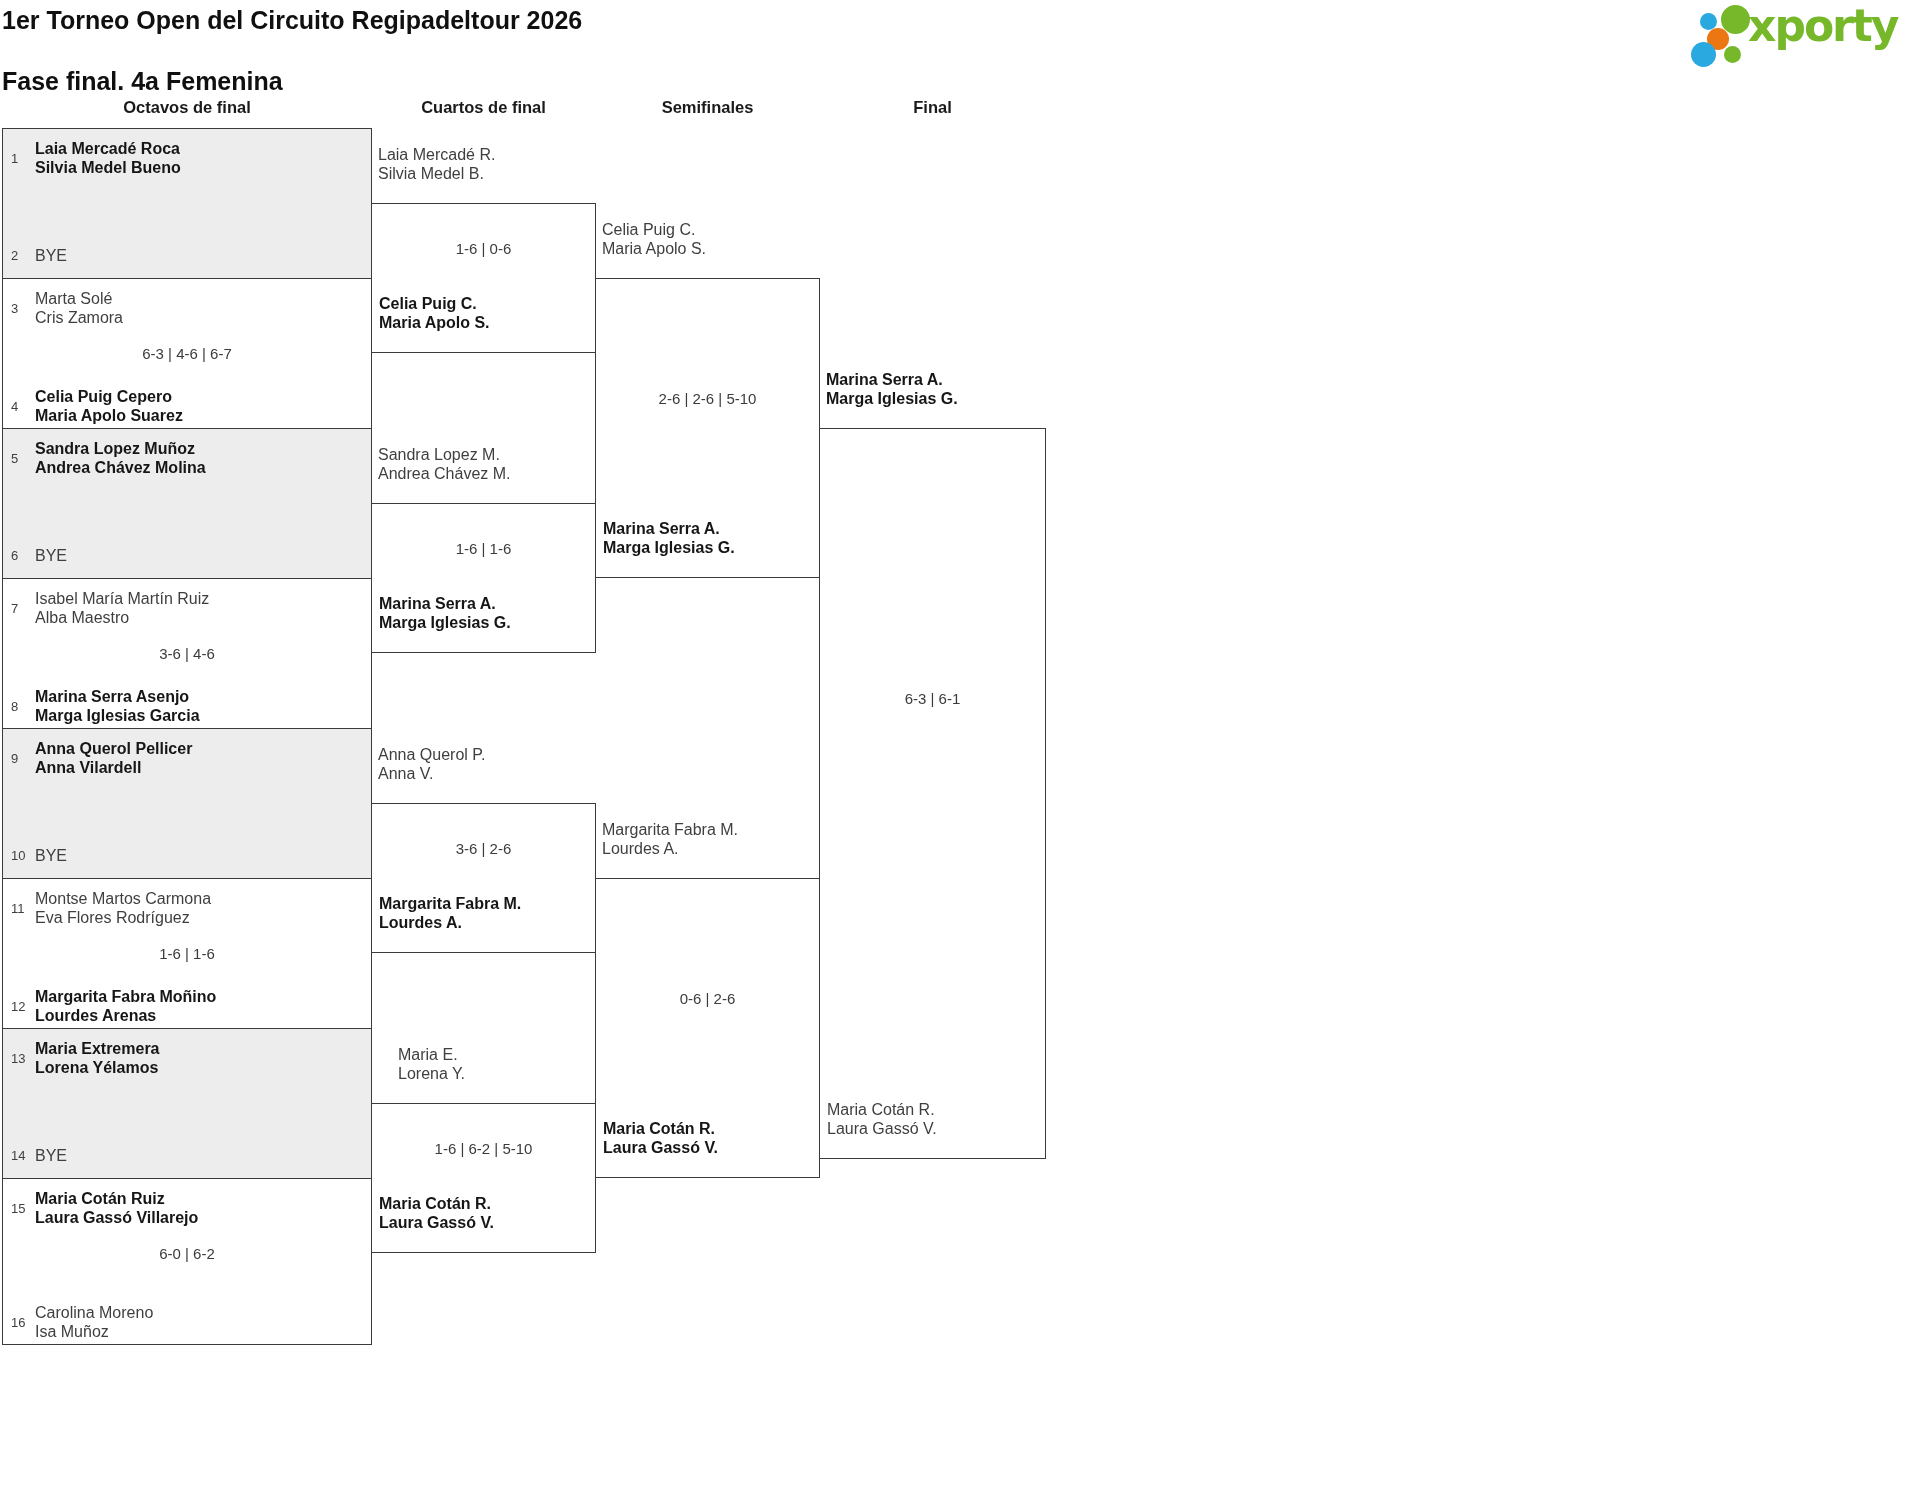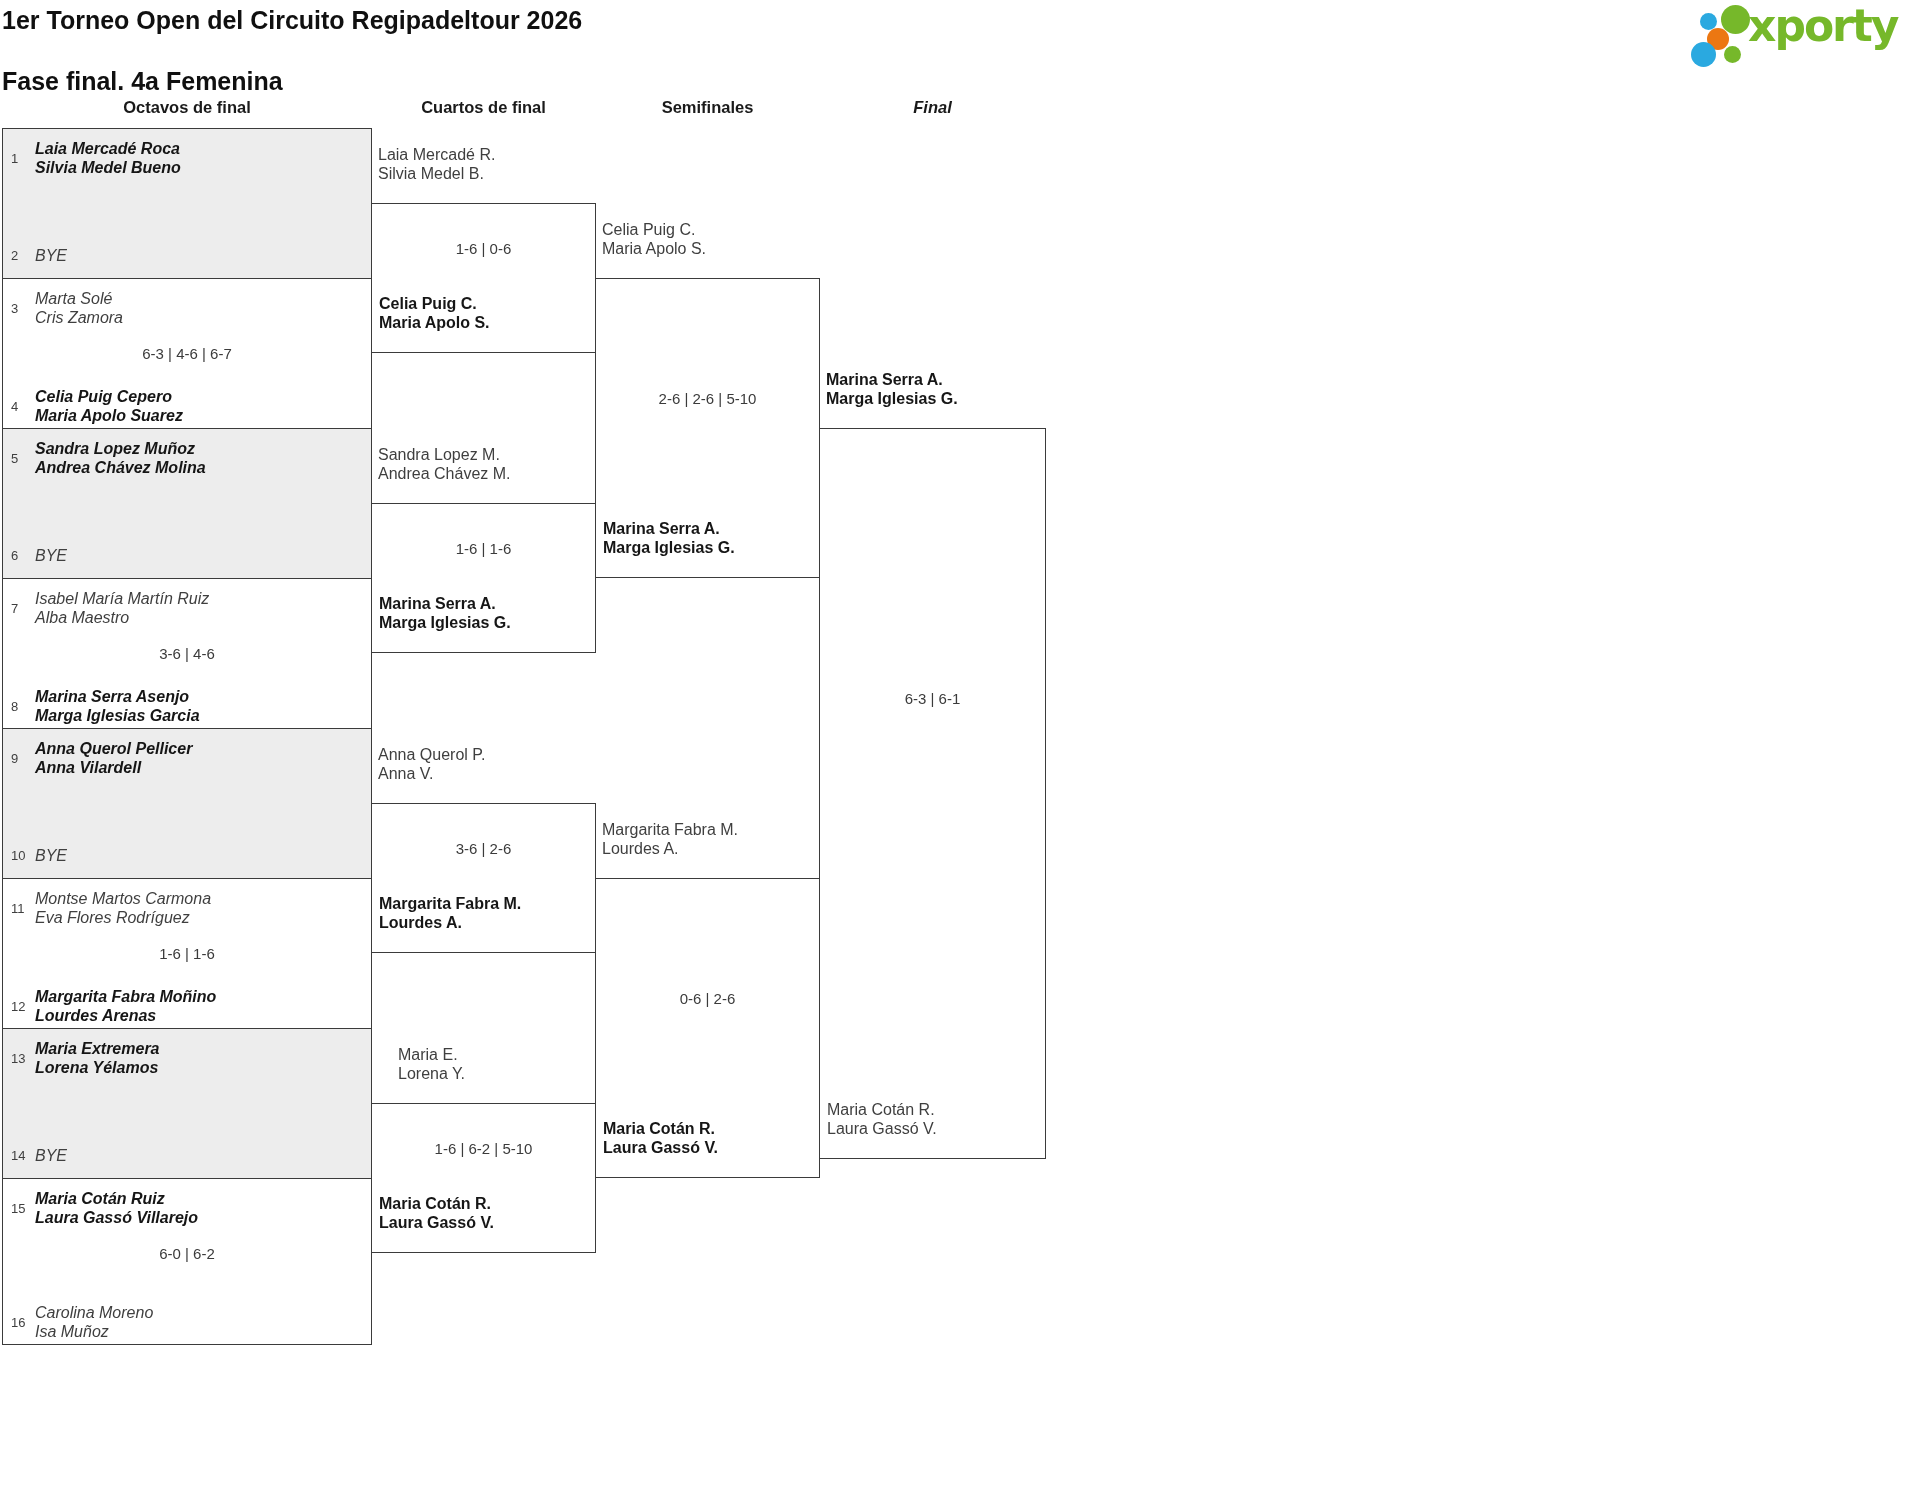--- a/index.html
+++ b/index.html
@@ -20,21 +20,21 @@
   
   .o-box{position:absolute;left:2px;width:370px;height:150px;box-sizing:border-box;
          border:1px solid #3b3b3b;border-bottom:none;background:#ffffff;}
   .o-box.shaded{background:#ededed;}
   .o-box.o-last{height:167px;border-bottom:1px solid #3b3b3b;}
   .t-row{position:absolute;left:8px;right:8px;display:flex;align-items:center;gap:9px;}
   .pos-top{top:10px;}
   .pos-bottom{bottom:3px;}
   .pos-bye{bottom:13px;}
   .seed{min-width:15px;font-size:13px;color:#3f3f3f;flex:0 0 auto;}
-  .names{display:block;font-style:italic;}
+  .names{display:block;}
   .nm{display:block;font-size:16px;line-height:19px;color:#3f3f3f;white-space:nowrap;}
   .nm.w{font-weight:700;color:#161616;}
   .score{position:absolute;left:0;right:0;top:66px;text-align:center;font-size:15px;color:#3b3b3b;}
 
   
   .m-box{position:absolute;box-sizing:border-box;border:1px solid #3b3b3b;}
   .m-score{position:absolute;left:0;right:0;text-align:center;font-size:15px;color:#3b3b3b;}
   .in-team{position:absolute;left:7px;bottom:20px;}
   .adv-team{position:absolute;}
 </style>
@@ -51,21 +51,21 @@
     <span class="dot" style="left:33px;top:5px;width:29px;height:29px;background:#76b82a;"></span>
     <span class="dot" style="left:19px;top:28px;width:22px;height:22px;background:#ec7712;"></span>
     <span class="dot" style="left:3px;top:42px;width:25px;height:25px;background:#2aa9e0;"></span>
     <span class="dot" style="left:36px;top:46px;width:17px;height:17px;background:#76b82a;"></span>
     <span class="logo-text">xporty</span>
   </div>
 
   <div class="col-h" style="left:2px;width:370px;">Octavos de final</div>
   <div class="col-h" style="left:371px;width:225px;">Cuartos de final</div>
   <div class="col-h" style="left:595px;width:225px;">Semifinales</div>
-  <div class="col-h" style="left:819px;width:227px;font-style:italic;">Final</div>
+  <div class="col-h" style="left:819px;width:227px;">Final</div>
 
   <div class="o-box shaded" style="top:128px;">
     <div class="t-row pos-top">
       <span class="seed">1</span>
       <span class="names">
           <span class="nm w">Laia Mercadé Roca</span>
           <span class="nm w">Silvia Medel Bueno</span>
         </span>
     </div>
     <div class="score"></div>

